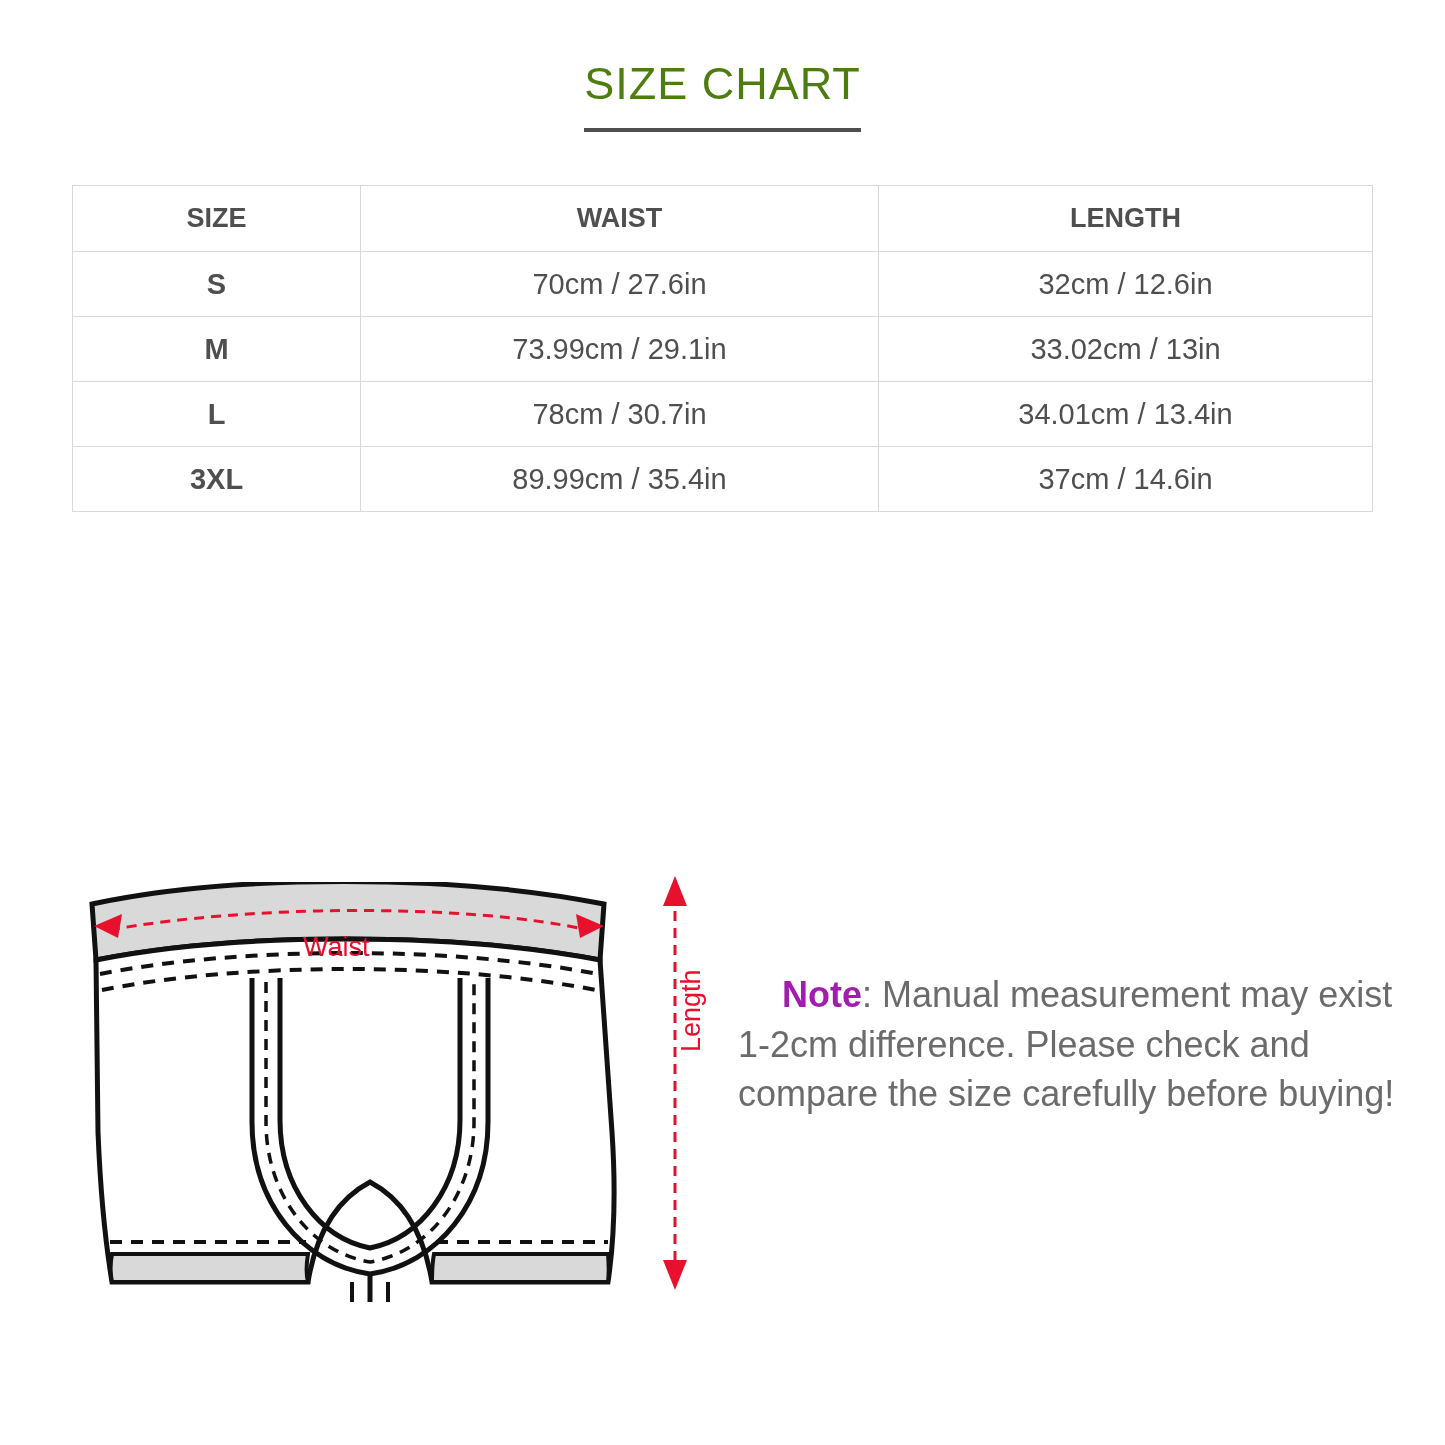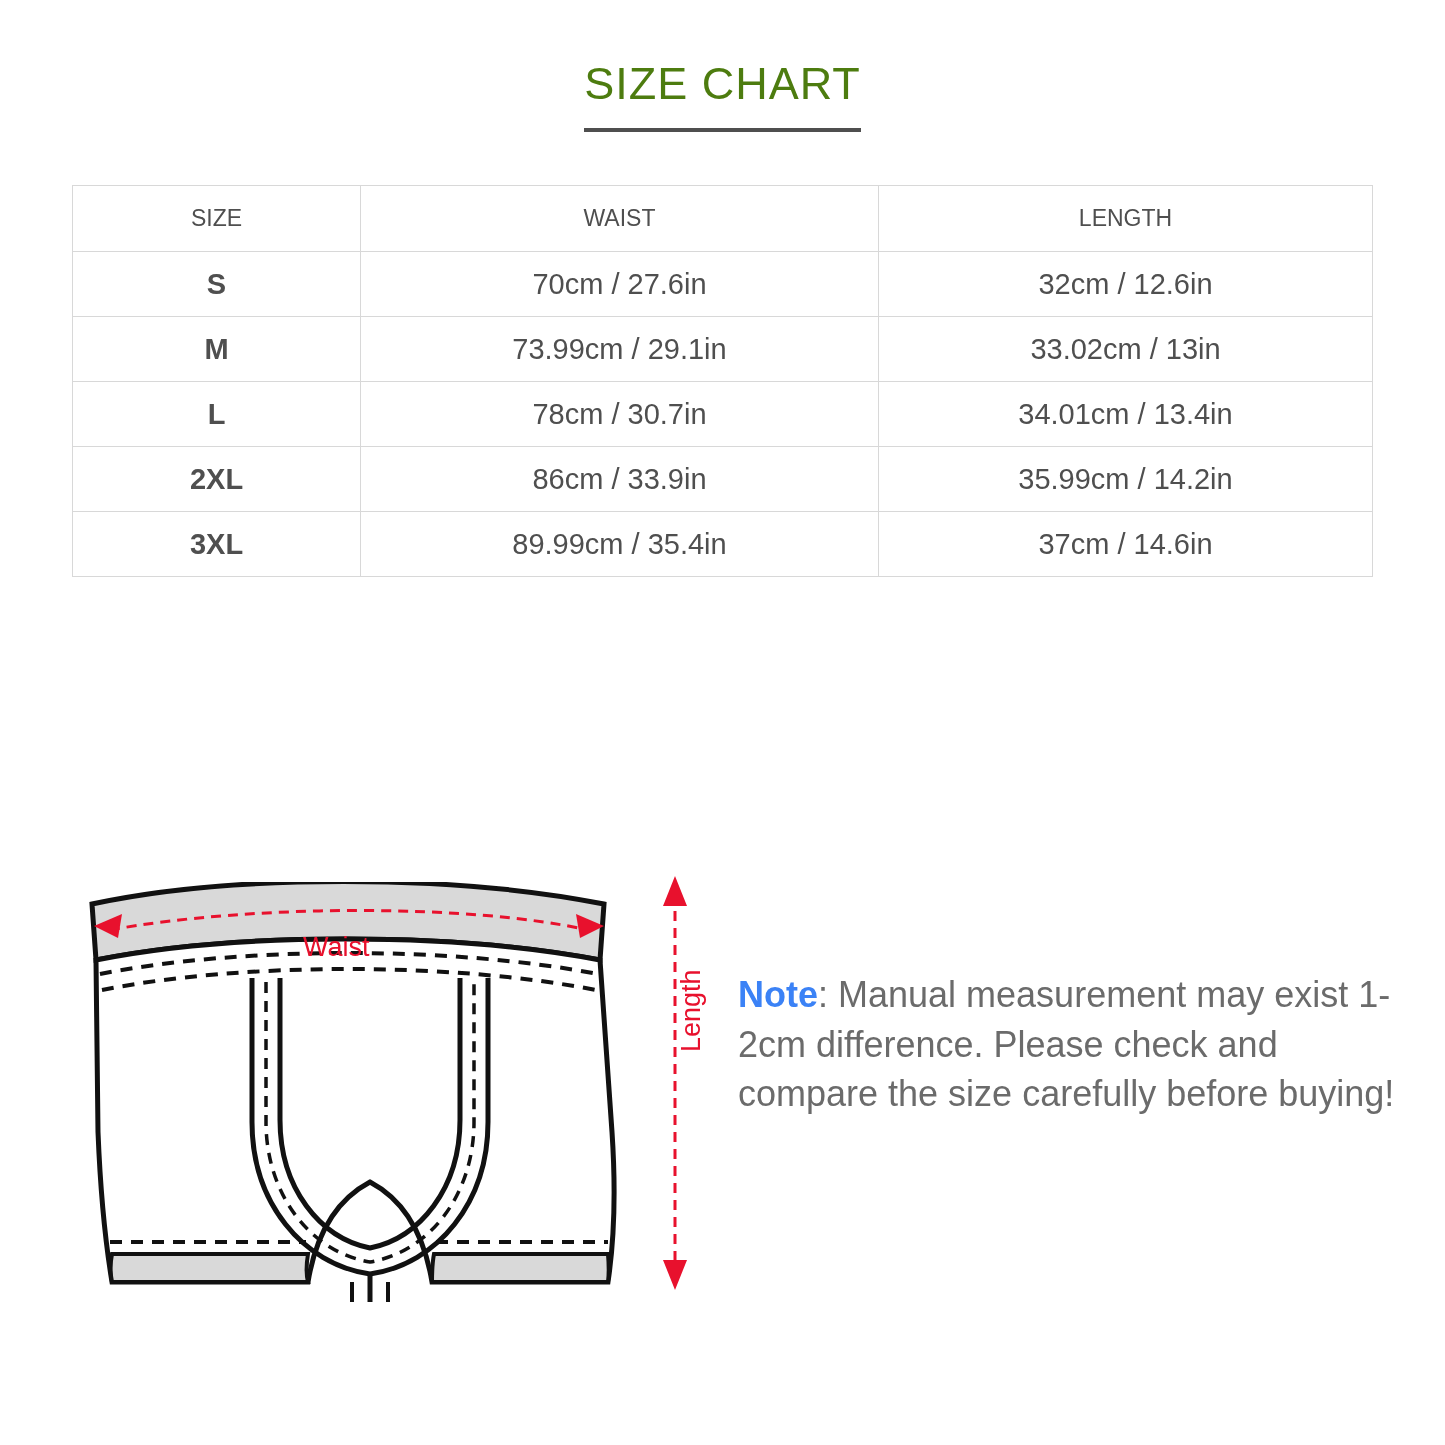--- a/index.html
+++ b/index.html
@@ -40,22 +40,22 @@
     border-collapse: collapse;
     table-layout: fixed;
   }
   table.size-table th,
   table.size-table td {
     border: 1px solid #d8d8d8;
     text-align: center;
     color: #4f4f4f;
   }
   table.size-table th {
-    font-size: 23px;
-    font-weight: normal;
+    font-size: 27px;
+    font-weight: bold;
     height: 65px;
     padding: 0;
   }
   table.size-table td {
     font-size: 29px;
     height: 64px;
     padding: 0;
     font-weight: normal;
   }
   table.size-table td.size-cell {
@@ -84,22 +84,23 @@
   .note {
     position: absolute;
     left: 738px;
     top: 108px;
     width: 660px;
     font-size: 36px;
     line-height: 1.38;
     color: #6b6b6b;
   }
   .note b {
-    color: #3b82f6;
+    color: #a21caf;
     font-weight: bold;
+    margin-left: 44px;
   }
 
   .waist-label {
     position: absolute;
     left: 303px;
     top: 70px;
     font-size: 27px;
     color: #e8112d;
   }
   .length-label {
@@ -143,25 +144,20 @@
         <td class="size-cell">M</td>
         <td>73.99cm / 29.1in</td>
         <td>33.02cm / 13in</td>
       </tr>
       <tr>
         <td class="size-cell">L</td>
         <td>78cm / 30.7in</td>
         <td>34.01cm / 13.4in</td>
       </tr>
       <tr>
-        <td class="size-cell">2XL</td>
-        <td>86cm / 33.9in</td>
-        <td>35.99cm / 14.2in</td>
-      </tr>
-      <tr>
         <td class="size-cell">3XL</td>
         <td>89.99cm / 35.4in</td>
         <td>37cm / 14.6in</td>
       </tr>
     </tbody>
   </table>
 </div>
 
 <div class="lower">
 

